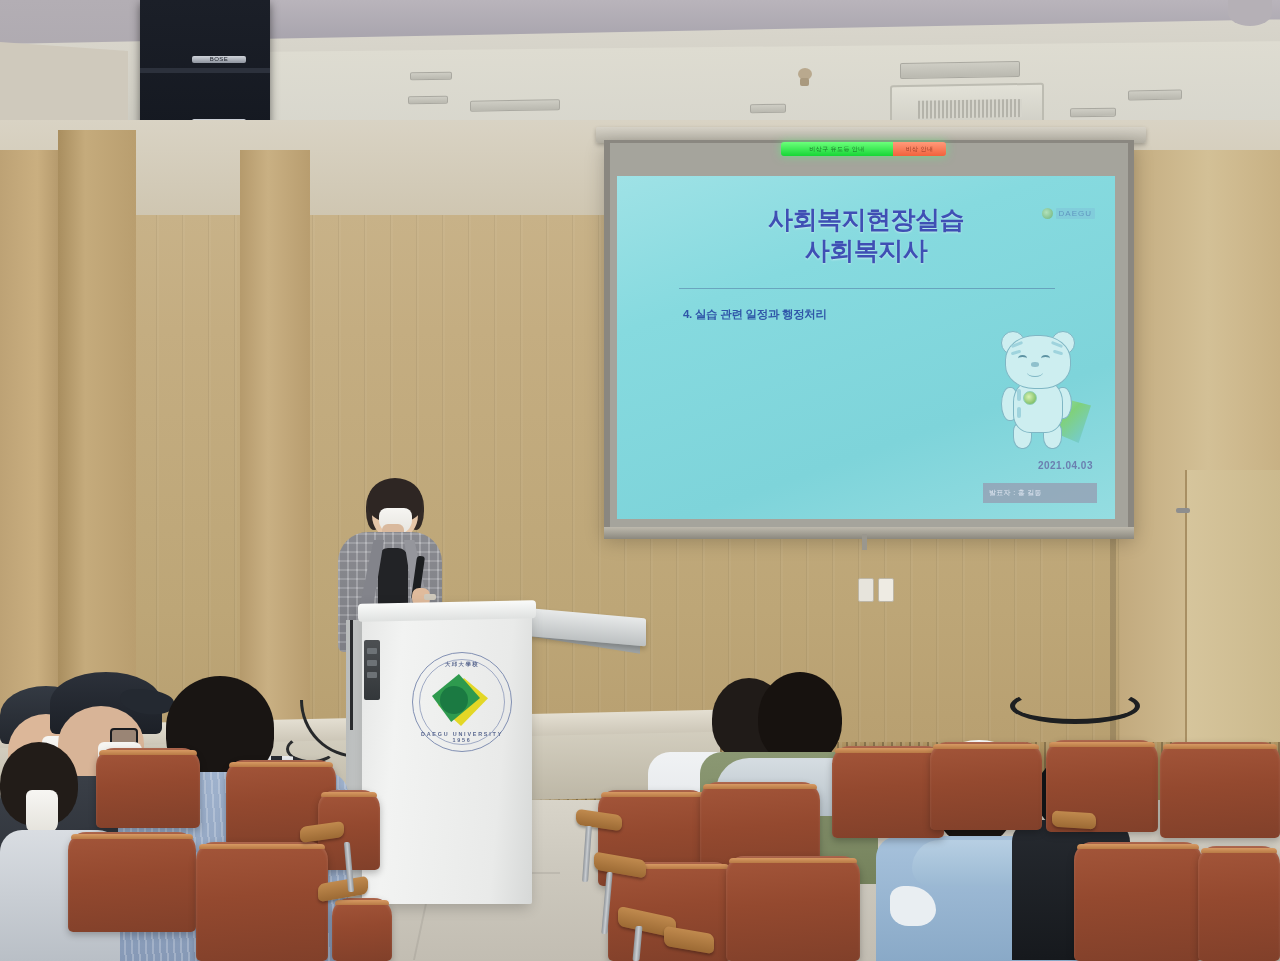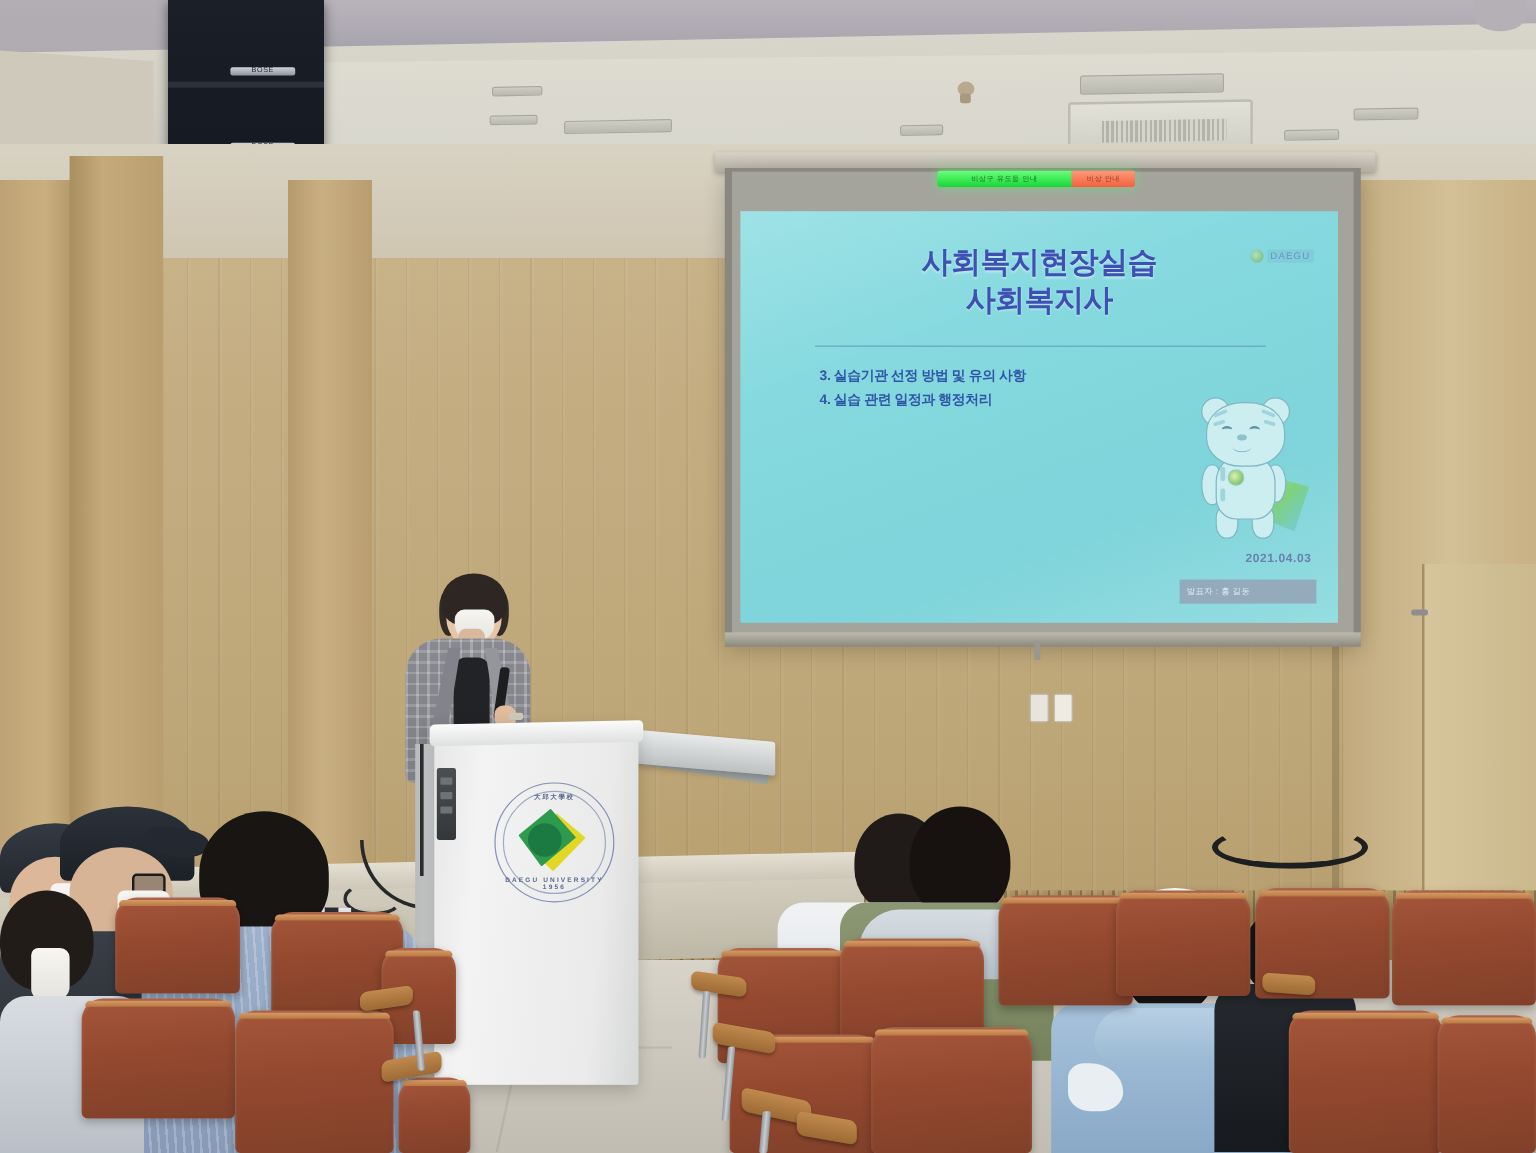--- a/index.html
+++ b/index.html
@@ -283,21 +283,20 @@
     </div>
 
     <div id="slide-title">
       <div>사회복지현장실습</div>
       <div>사회복지사</div>
     </div>
 
     <div id="slide-rule"></div>
 
     <div id="slide-list">
-      <div class="slide-li">3. 실습기관 선정 방법 및 유의 사항</div>
       <div class="slide-li">4. 실습 관련 일정과 행정처리</div>
     </div>
 
     <div id="mascot">
       <div id="tg-cape"></div>
       <div class="tg" id="tg-ear-l"></div>
       <div class="tg" id="tg-ear-r"></div>
       <div class="tg" id="tg-arm-l"></div>
       <div class="tg" id="tg-arm-r"></div>
       <div class="tg" id="tg-leg-l"></div>

